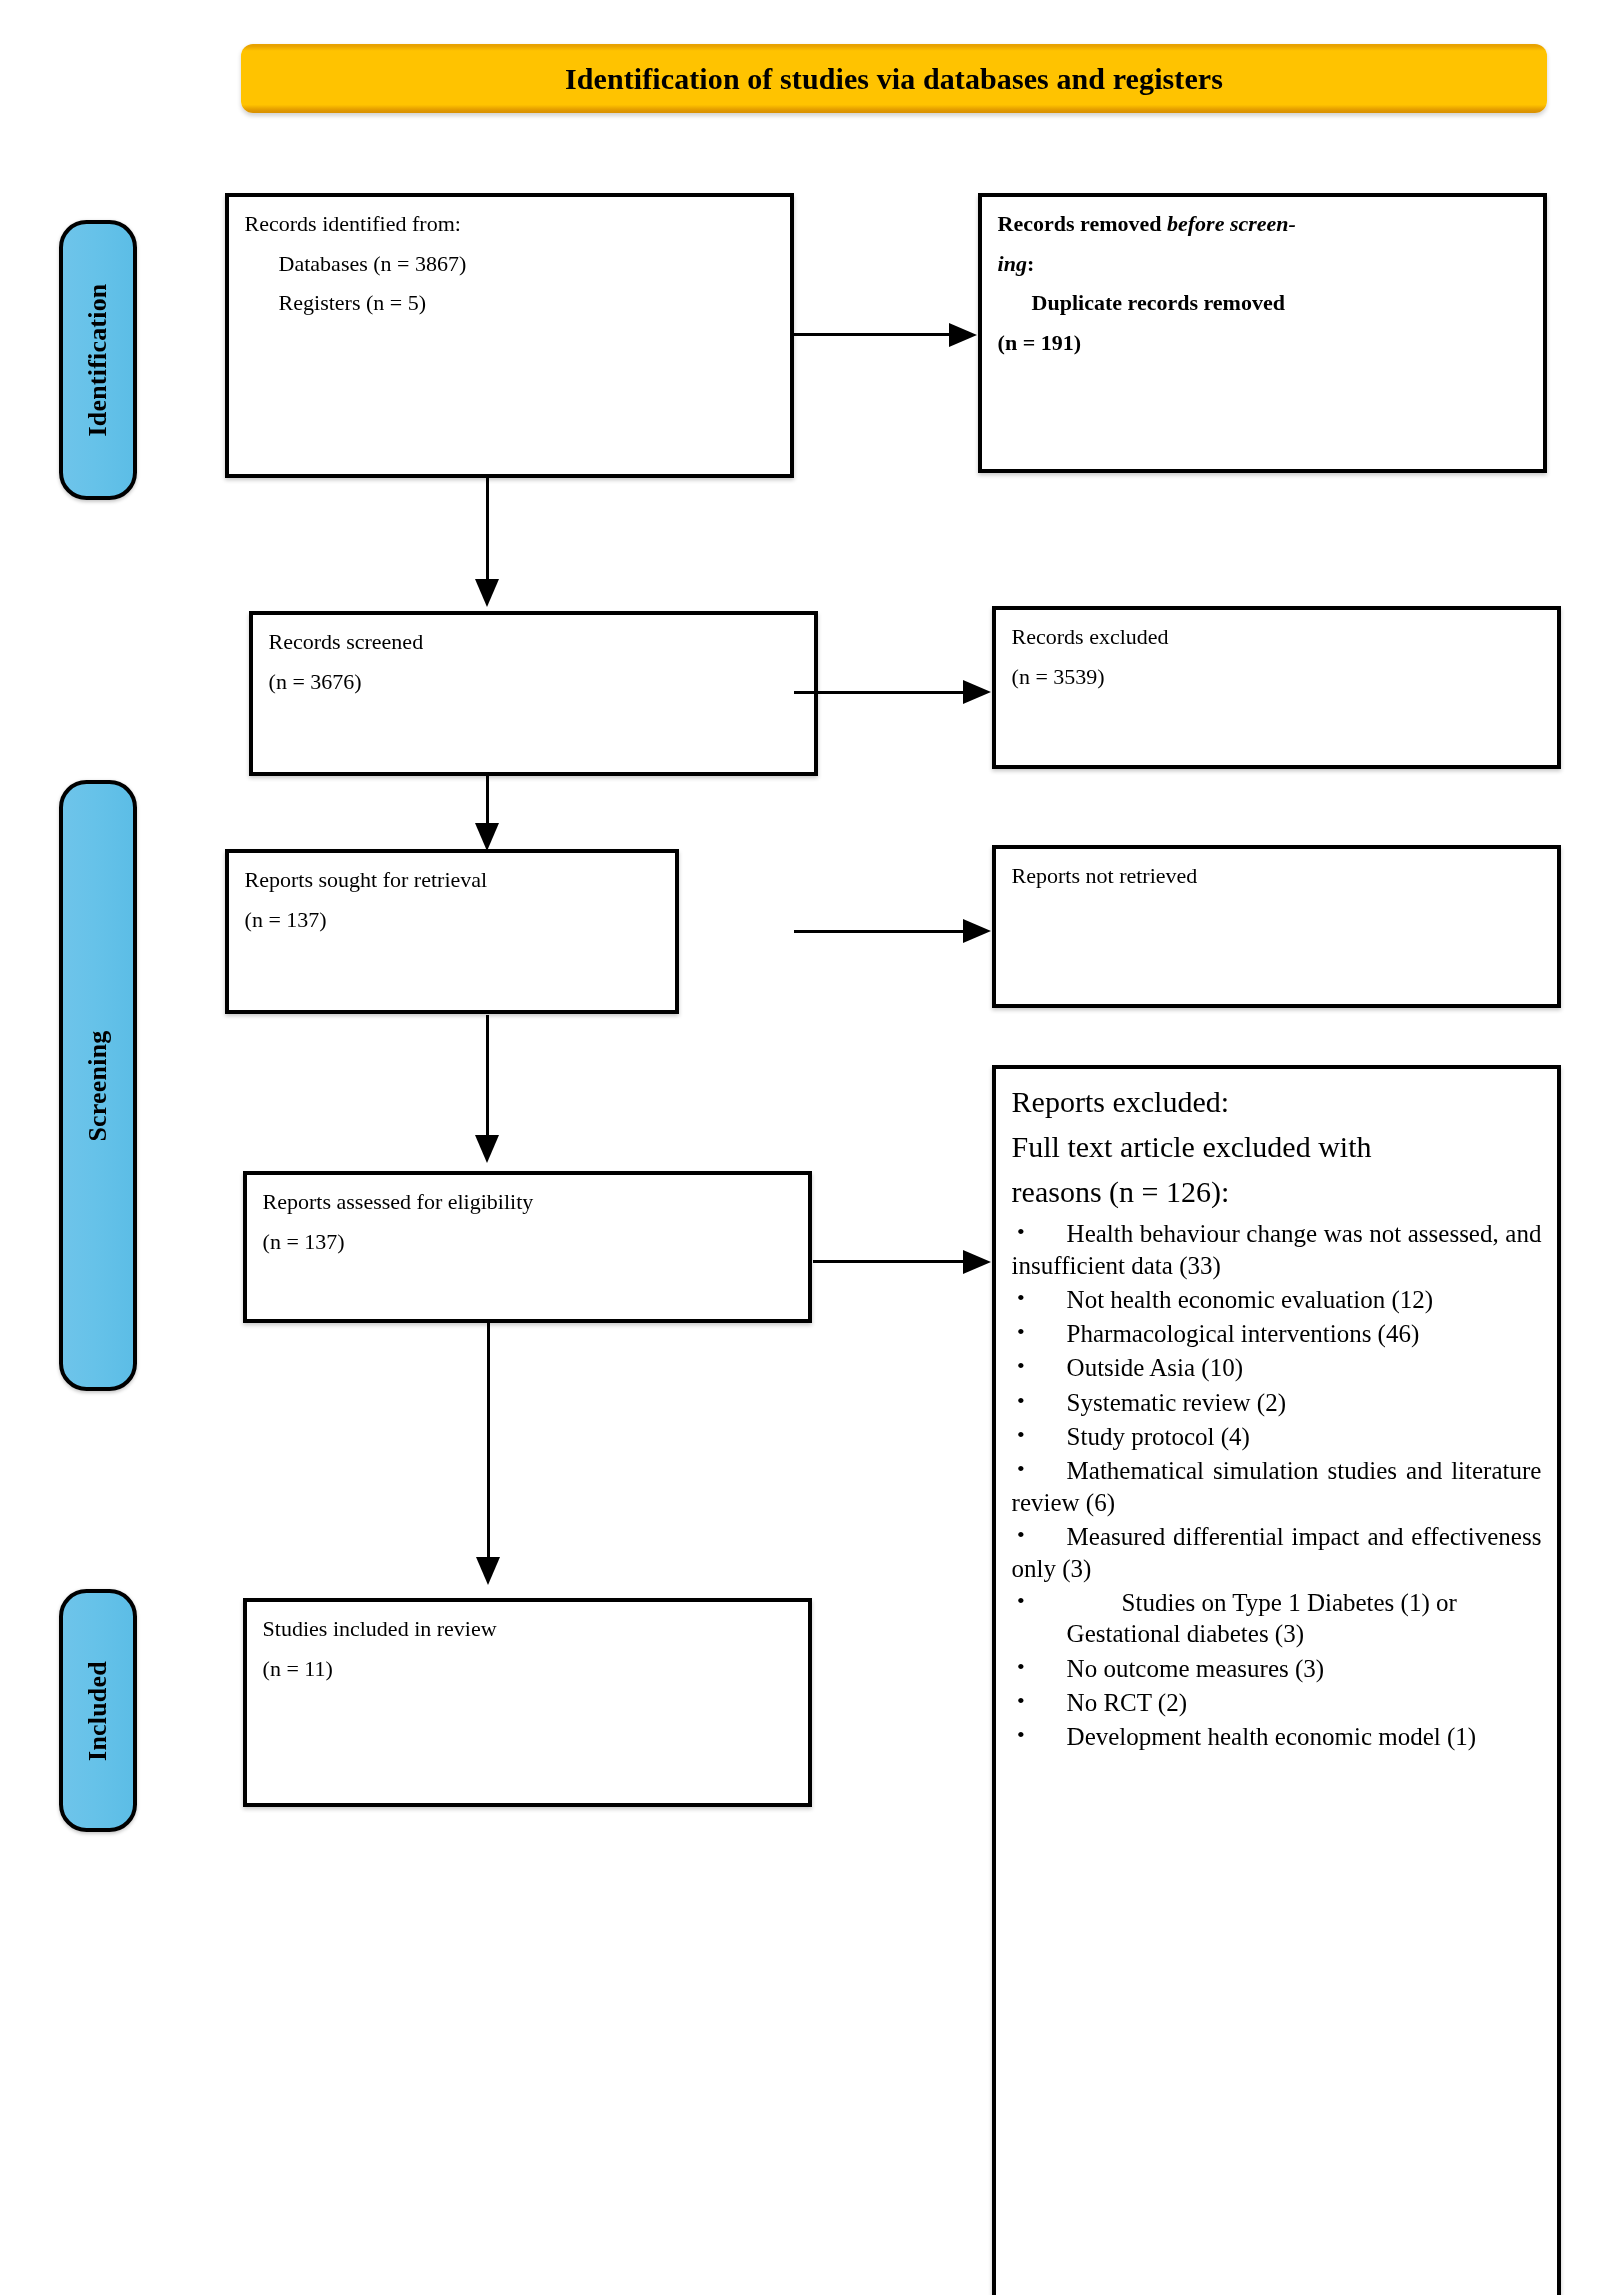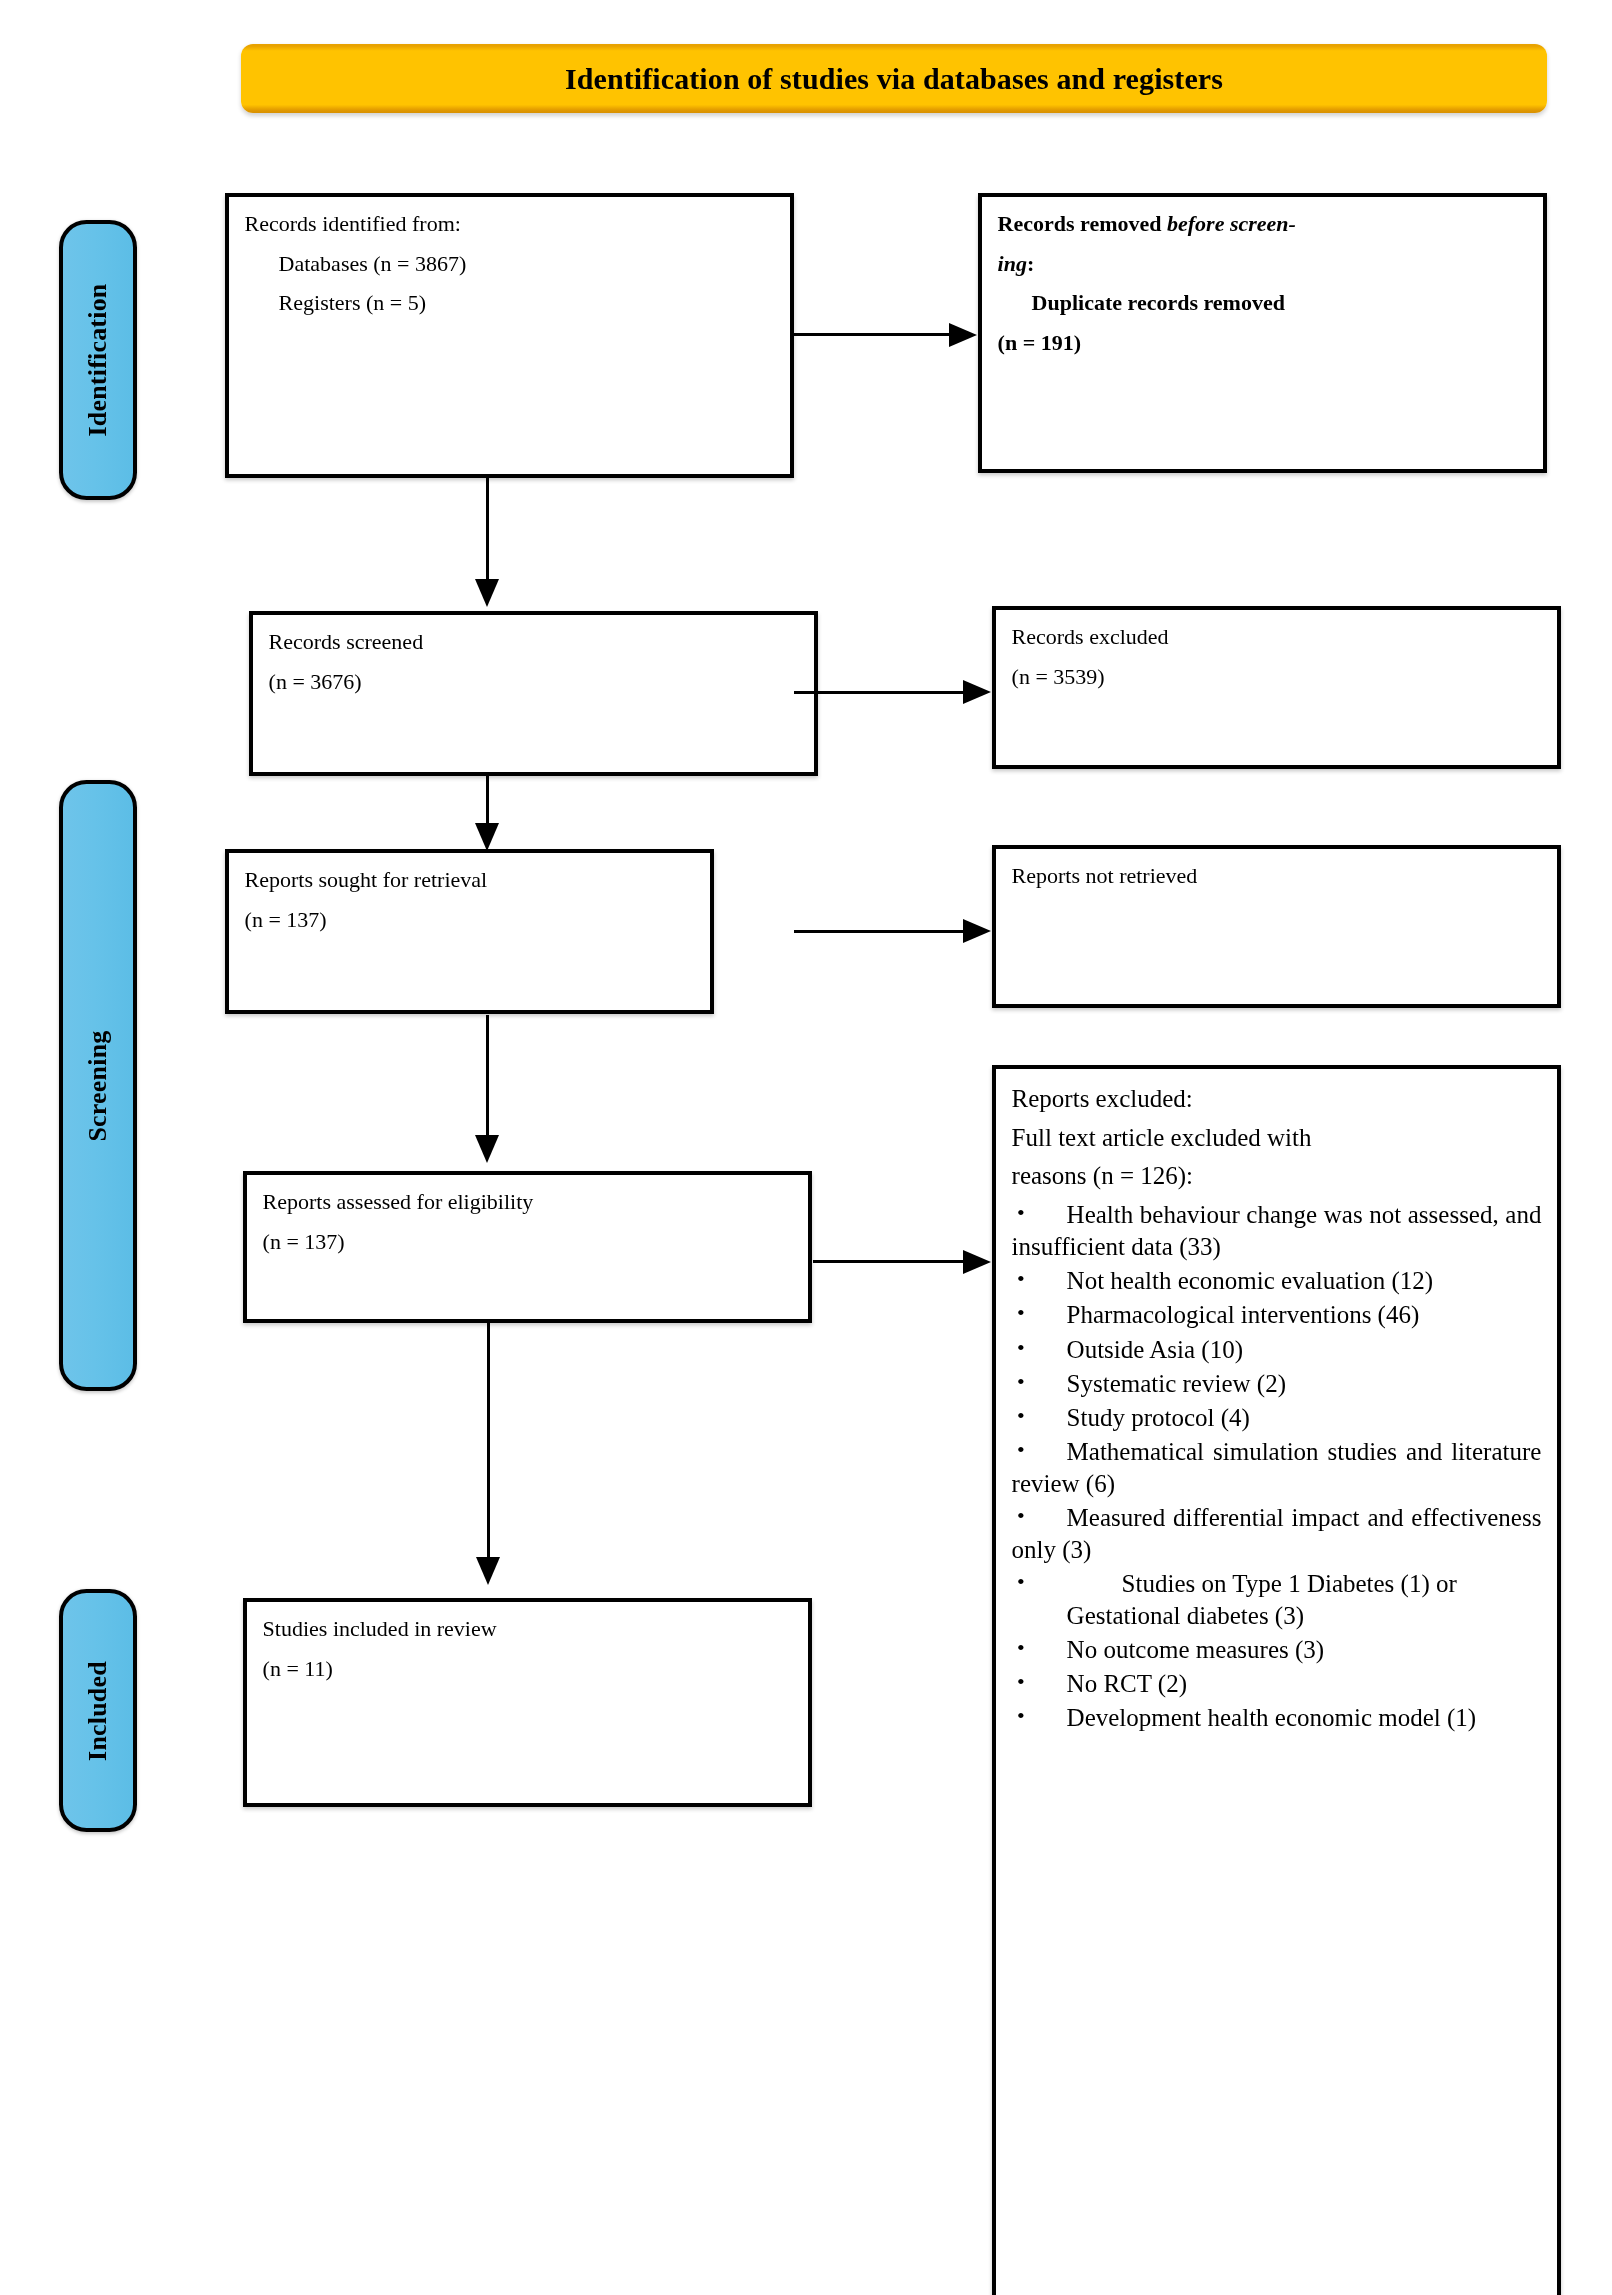--- a/index.html
+++ b/index.html
@@ -78,31 +78,31 @@
     line-height: 1.22;
   }
   .flow-box p:last-child { margin-bottom: 0; }
   .indent-1 { padding-left: 34px; }
   .ital { font-style: italic; }
   .just { text-align: justify; text-align-last: left; }
 
   
   #box-identified    { left: 225px;  top: 193px;  width: 569px; height: 285px; }
   #box-screened      { left: 225px;  top: 611px; width: 569px; height: 165px; margin-left: 24px; }
-  #box-sought        { left: 225px;  top: 849px; width: 489px; height: 165px; }
+  #box-sought        { left: 225px;  top: 849px; width: 454px; height: 165px; }
   #box-eligibility   { left: 243px;  top: 1171px; width: 569px; height: 152px; }
   #box-included      { left: 243px;  top: 1598px; width: 569px; height: 209px; }
 
   
   #box-removed       { left: 978px; top: 193px;  width: 569px; height: 280px; font-weight: bold; }
   #box-rec-excluded  { left: 992px; top: 606px; width: 569px; height: 163px; }
   #box-not-retrieved { left: 992px; top: 845px; width: 569px; height: 163px; }
   #box-rep-excluded  { left: 992px; top: 1065px; width: 569px; height: 1428px; }
 
-  #box-rep-excluded p { margin-bottom: 7.3px; font-size: 25px; line-height: 1.26; }
+  #box-rep-excluded p { margin-bottom: 7.3px; font-size: 30px; line-height: 1.26; }
 
   
   ul.excl-list {
     list-style: none;
     margin: 0;
     padding: 0;
   }
   ul.excl-list li {
     font-size: 25px;
     line-height: 1.26;

